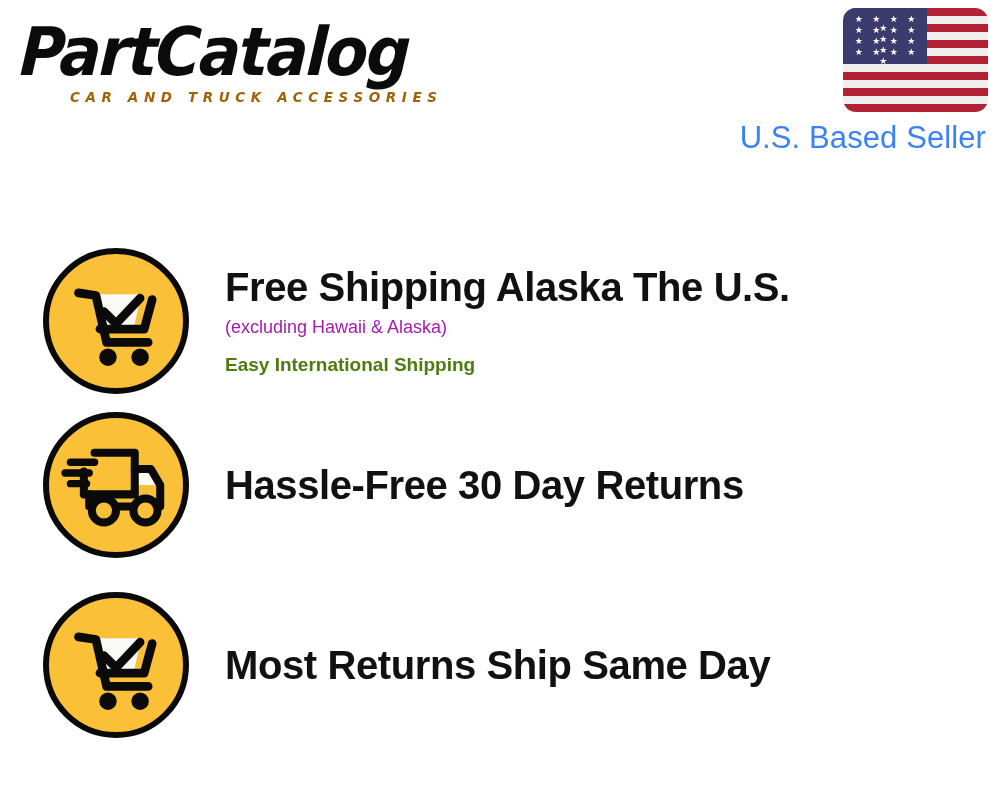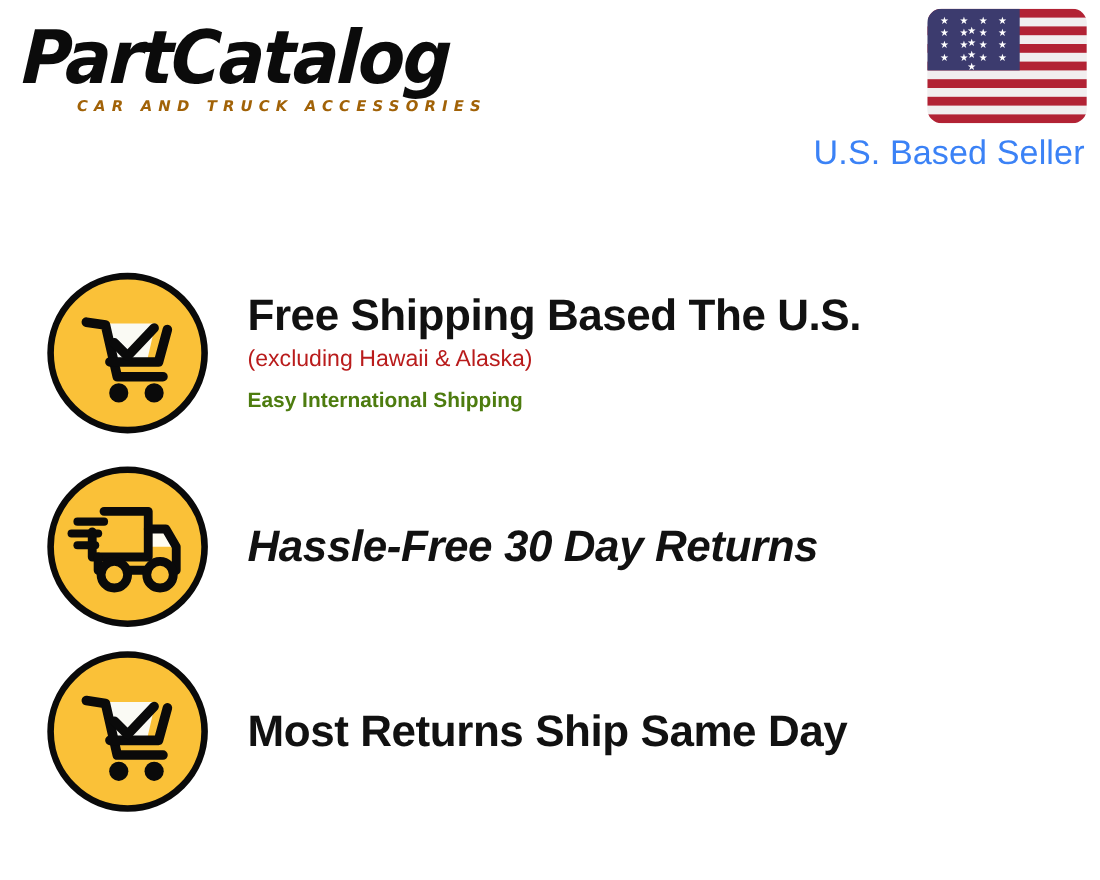--- a/index.html
+++ b/index.html
@@ -105,21 +105,21 @@
 
   
   .feature-row {
     position: absolute;
     left: 0;
     width: 1000px;
     display: flex;
     align-items: center;
   }
   #feature-row-0 { top: 248px; }
-  #feature-row-1 { top: 424px; font-style: italic; }
+  #feature-row-1 { top: 412px; }
   #feature-row-2 { top: 592px; }
 
   .badge-circle {
     position: relative;
     flex: 0 0 auto;
     width: 146px;
     height: 146px;
     margin-left: 43px;
     border-radius: 50%;
     background: #FBC02D;
@@ -141,24 +141,24 @@
   }
   .feature-title {
     font-size: 40px;
     font-weight: bold;
     line-height: 46px;
     letter-spacing: -0.4px;
     color: #111111;
     white-space: nowrap;
   }
   .feature-sub {
-    font-size: 21px;
+    font-size: 18px;
     font-weight: normal;
     line-height: 30px;
-    color: #b91c1c;
+    color: #a21caf;
     margin-top: 2px;
   }
   .feature-sub2 {
     font-size: 19px;
     font-weight: bold;
     line-height: 28px;
     color: #4d7c0f;
     margin-top: 9px;
   }
   .feature-sub3 {
@@ -203,21 +203,21 @@
     <svg viewBox="0 0 100 100" aria-hidden="true">
       <polygon points="37,30 69,30 63,56 41,56" fill="#FAFAF4"></polygon>
       <path d="M22,29 L35,31 L43,66 L74,66" fill="none" stroke="#0a0a0a" stroke-width="6.5" stroke-linecap="round" stroke-linejoin="round"></path>
       <path d="M38,56 L71,56 L77,34" fill="none" stroke="#0a0a0a" stroke-width="6.5" stroke-linecap="round" stroke-linejoin="round"></path>
       <path d="M41,43 L50,52 L68,33" fill="none" stroke="#0a0a0a" stroke-width="6.5" stroke-linecap="round" stroke-linejoin="round"></path>
       <circle cx="44" cy="77" r="6.5" fill="#0a0a0a"></circle>
       <circle cx="68" cy="77" r="6.5" fill="#0a0a0a"></circle>
     </svg>
   </div>
   <div class="feature-text">
-    <div class="feature-title">Free Shipping Based The U.S.</div>
+    <div class="feature-title">Free Shipping Alaska The U.S.</div>
     <div class="feature-sub">(excluding Hawaii &amp; Alaska)</div>
     <div class="feature-sub2">Easy International Shipping</div>
   </div>
 </div>
 
 <div class="feature-row" id="feature-row-1">
   <div class="badge-circle">
     <svg viewBox="0 0 100 100" aria-hidden="true">
       <polygon points="64,38 76,38 81,50 64,50" fill="#FFFDF2"></polygon>
       <path d="M34,26 L64,26 L64,57 L26,57 L26,40" fill="none" stroke="#0a0a0a" stroke-width="6" stroke-linecap="round" stroke-linejoin="round"></path>

